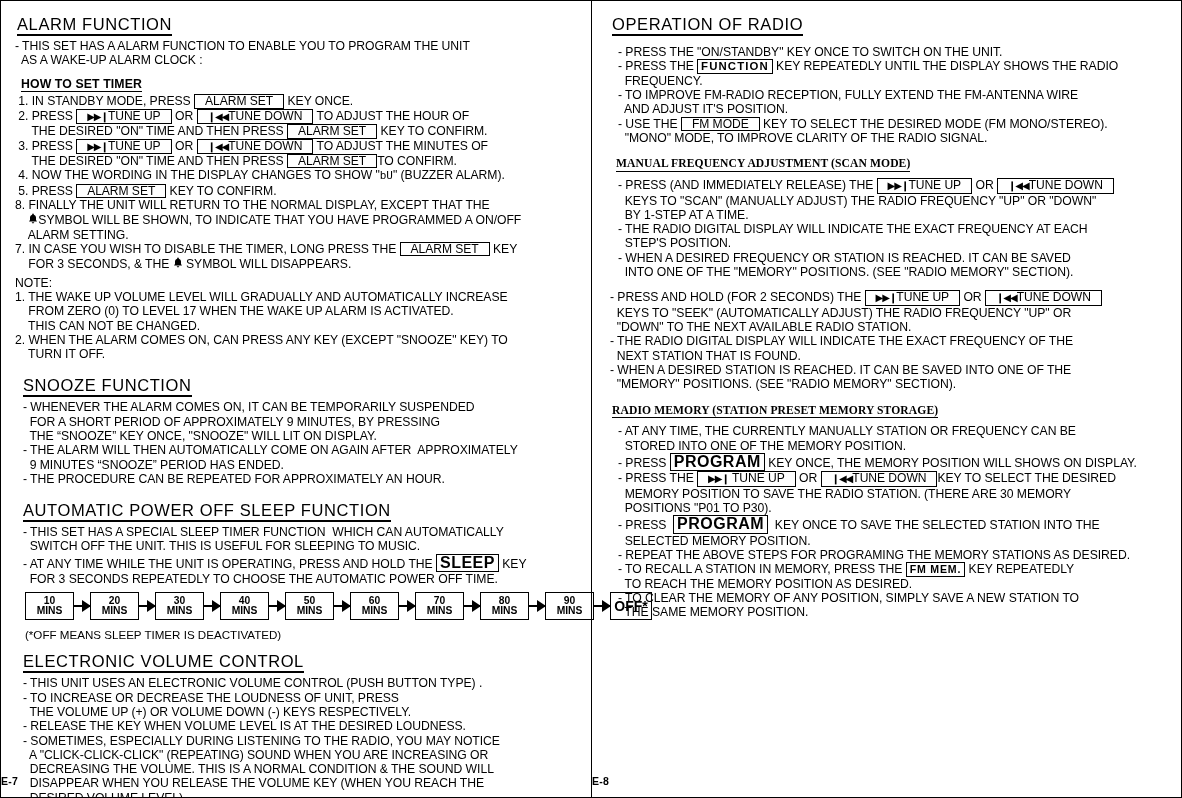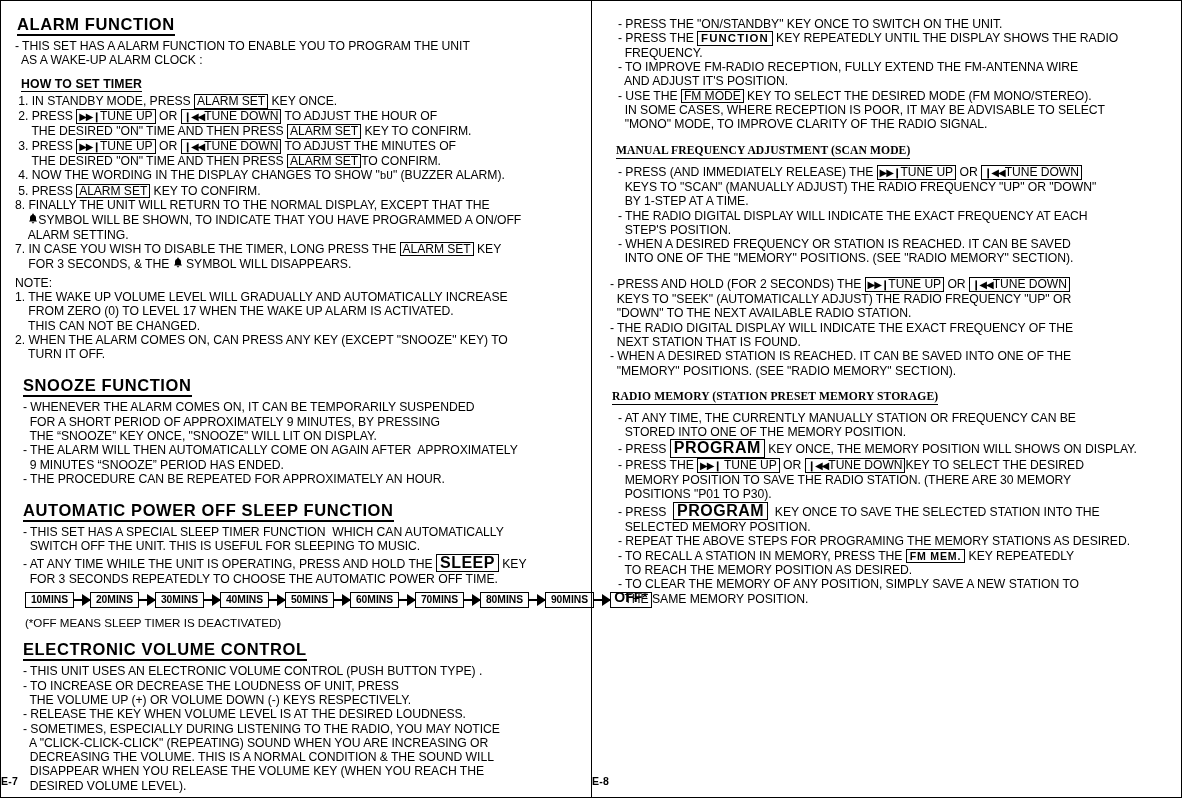--- a/index.html
+++ b/index.html
@@ -31,21 +31,21 @@
     width: 591px;
     padding: 10px 8px 0 14px;
     border-right: 1.5px solid #000;
   }
   .col-right {
     width: 589px;
     padding: 10px 8px 0 18px;
   }
   h1.sect {
     font-size: 16.5px;
-    font-weight: bold;
+    font-weight: normal;
     margin: 4px 0 3px 8px;
     letter-spacing: 0.6px;
     display: inline-block;
     border-bottom: 2.2px solid #000;
     padding-bottom: 0px;
     line-height: 1.15;
   }
   h1.sect.ind0 { margin-left: 2px; }
   h2.sub {
     font-size: 12.3px;
@@ -63,21 +63,21 @@
     margin: 0;
     white-space: pre;
     letter-spacing: -0.05px;
   }
   .ind1 { padding-left: 8px; }
 
   
   .key {
     display: inline-block;
     border: 1.3px solid #000;
-    padding: 0 2px;
+    padding: 0 10px;
     line-height: 12.4px;
     font-size: 12.1px;
     vertical-align: baseline;
     position: relative;
     top: 0px;
     white-space: pre;
   }
   .key.bold {
     font-weight: bold;
     font-size: 11.4px;
@@ -116,24 +116,24 @@
   }
   .flow-box {
     border: 1.6px solid #000;
     min-width: 49px;
     text-align: center;
     font-weight: bold;
     font-size: 10.3px;
     line-height: 10.6px;
     padding: 2px 1px 2px 1px;
     box-sizing: border-box;
-    height: 16px;
+    height: 28px;
     display: flex;
+    flex-direction: column;
     justify-content: center;
-    align-items: flex-end;
   }
   .flow-box.off {
     min-width: 42px;
     font-size: 14px;
     line-height: 14px;
     padding: 3px 3px;
   }
   .flow-arrow {
     position: relative;
     width: 16px;
@@ -301,29 +301,29 @@
       <p class="line ind1">  DISAPPEAR WHEN YOU RELEASE THE VOLUME KEY (WHEN YOU REACH THE</p>
       <p class="line ind1">  DESIRED VOLUME LEVEL).</p>
     </div>
 
     <div class="pagenum">E-7</div>
   </div>
 
   <div class="col col-right">
 
     <div>
+      <h1 class="sect ind0">OPERATION OF RADIO</h1>
 
       <div style="height:6px"></div>
       <p class="line ind1">- PRESS THE "ON/STANDBY" KEY ONCE TO SWITCH ON THE UNIT.</p>
       <p class="line ind1"><span>- PRESS THE </span><span class="key bold">FUNCTION</span><span> KEY REPEATEDLY UNTIL THE DISPLAY SHOWS THE RADIO</span></p>
       <p class="line ind1">  FREQUENCY.</p>
       <p class="line ind1">- TO IMPROVE FM-RADIO RECEPTION, FULLY EXTEND THE FM-ANTENNA WIRE</p>
       <p class="line ind1">  AND ADJUST IT'S POSITION.</p>
       <p class="line ind1"><span>- USE THE </span><span class="key">FM MODE</span><span> KEY TO SELECT THE DESIRED MODE (FM MONO/STEREO).</span></p>
-      <p class="line ind1">  IN SOME CASES, WHERE RECEPTION IS POOR, IT MAY BE ADVISABLE TO SELECT</p>
       <p class="line ind1">  "MONO" MODE, TO IMPROVE CLARITY OF THE RADIO SIGNAL.</p>
     </div>
 
     <div class="sp">
       <h2 class="sub sm">MANUAL FREQUENCY ADJUSTMENT (SCAN MODE)</h2>
       <div style="height:4px"></div>
       <p class="line ind1"><span>- PRESS (AND IMMEDIATELY RELEASE) THE </span><span class="key"><span class="arrow-up">▶▶❙</span><span>TUNE UP</span></span><span> OR </span><span class="key"><span class="arrow-dn">❙◀◀</span><span>TUNE DOWN</span></span></p>
       <p class="line ind1">  KEYS TO "SCAN" (MANUALLY ADJUST) THE RADIO FREQUENCY "UP" OR "DOWN"</p>
       <p class="line ind1">  BY 1-STEP AT A TIME.</p>
       <p class="line ind1">- THE RADIO DIGITAL DISPLAY WILL INDICATE THE EXACT FREQUENCY AT EACH</p>

